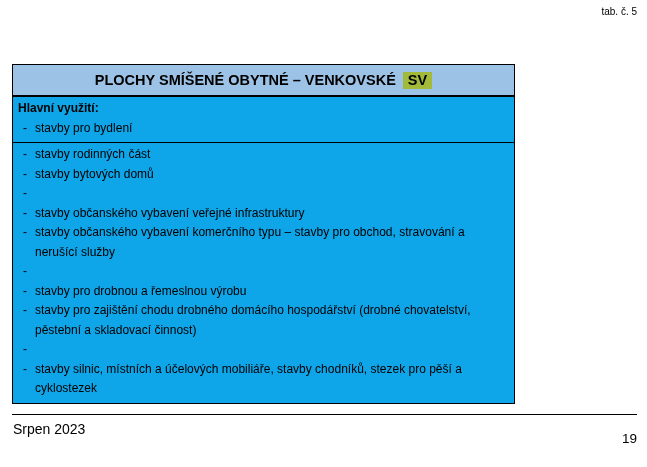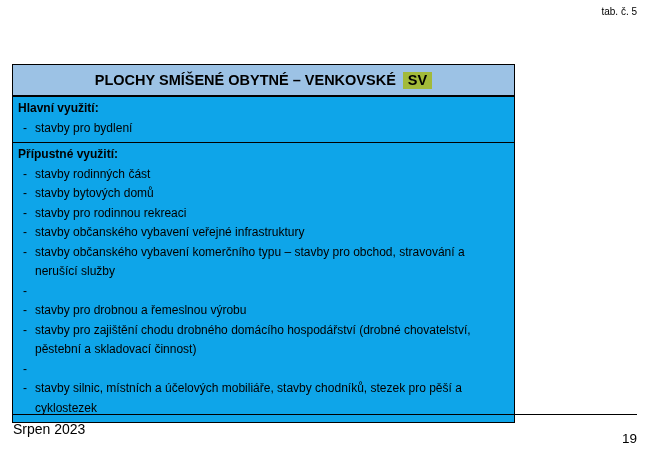--- a/index.html
+++ b/index.html
@@ -76,32 +76,30 @@
 
   <div class="trow">
     <div class="heading">Hlavní využití:</div>
     <div class="item">
       <span class="dash">-</span>
       <span class="txt">stavby pro bydlení</span>
     </div>
   </div>
 
   <div class="trow">
-    <div class="heading">Přípustné využití:</div>
     <div class="item">
       <span class="dash">-</span>
       <span class="txt">stavby rodinných část</span>
     </div>
     <div class="item">
       <span class="dash">-</span>
       <span class="txt">stavby bytových domů</span>
     </div>
     <div class="item">
       <span class="dash">-</span>
-      <span class="txt">stavby pro rodinnou rekreaci</span>
     </div>
     <div class="item">
       <span class="dash">-</span>
       <span class="txt">stavby občanského vybavení veřejné infrastruktury</span>
     </div>
     <div class="item">
       <span class="dash">-</span>
       <span class="txt">stavby občanského vybavení komerčního typu – stavby pro obchod, stravování a nerušící služby</span>
     </div>
     <div class="item">

